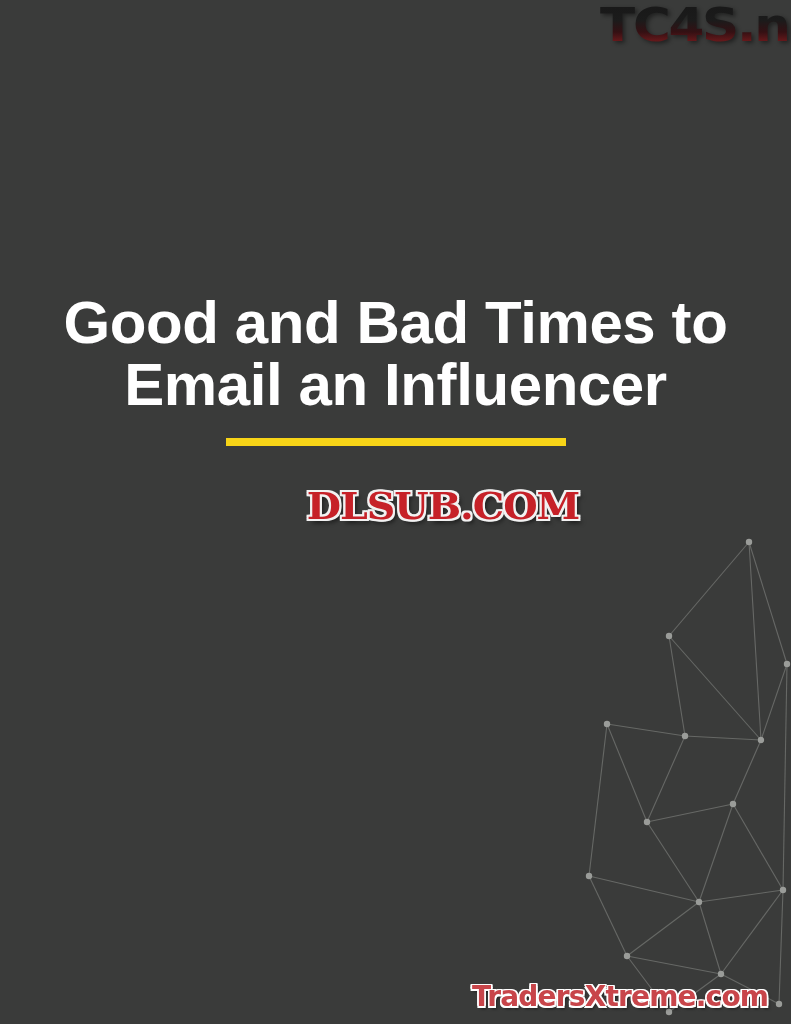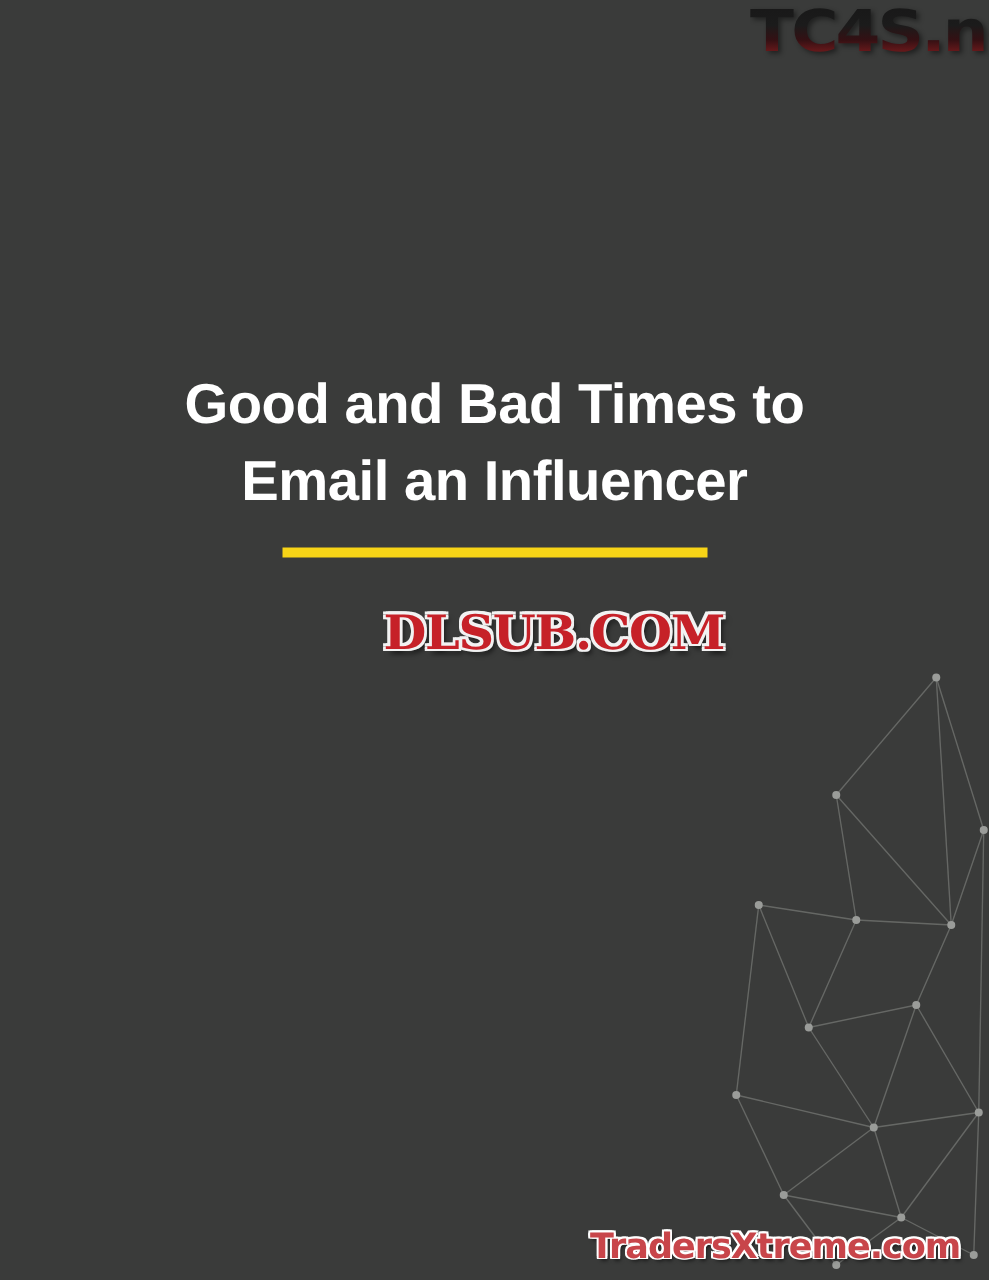--- a/index.html
+++ b/index.html
@@ -46,21 +46,21 @@
     left: 0;
     top: 292px;
     width: 791px;
     text-align: center;
   }
   #page-title {
     margin: 0;
     color: #ffffff;
     font-family: "Liberation Sans", sans-serif;
     font-weight: bold;
-    font-size: 45px;
+    font-size: 60px;
     line-height: 62px;
     letter-spacing: -0.4px;
     white-space: pre-line;
   }
 
   
   #divider-wrap {
     position: absolute;
     left: 0;
     top: 438px;

